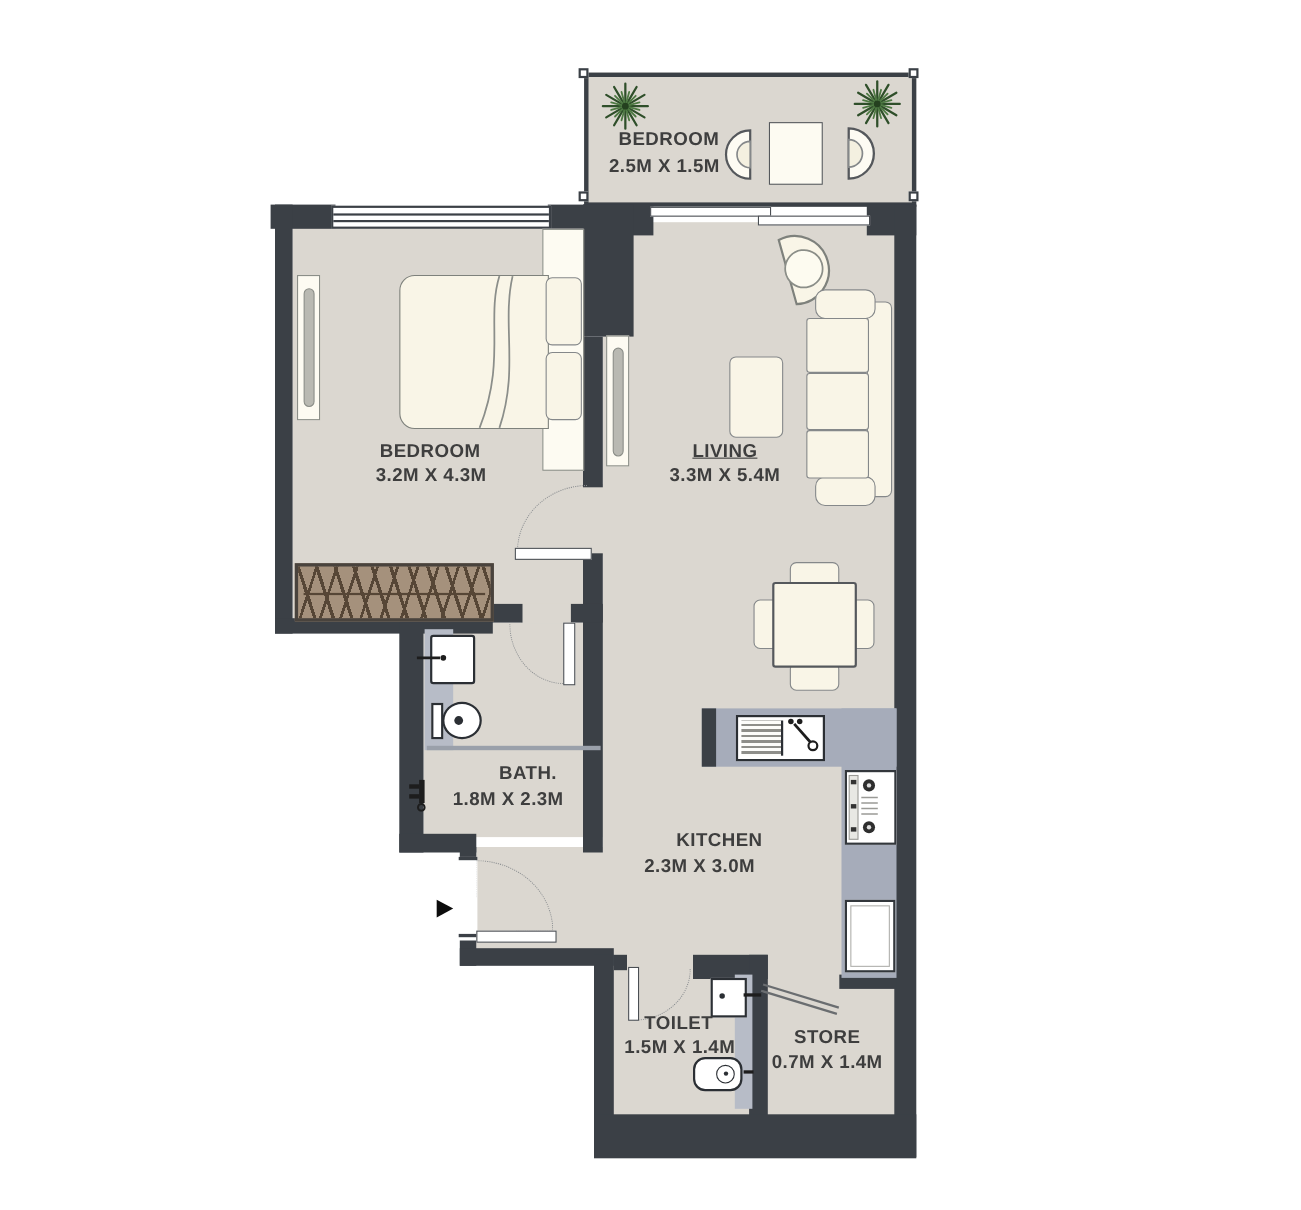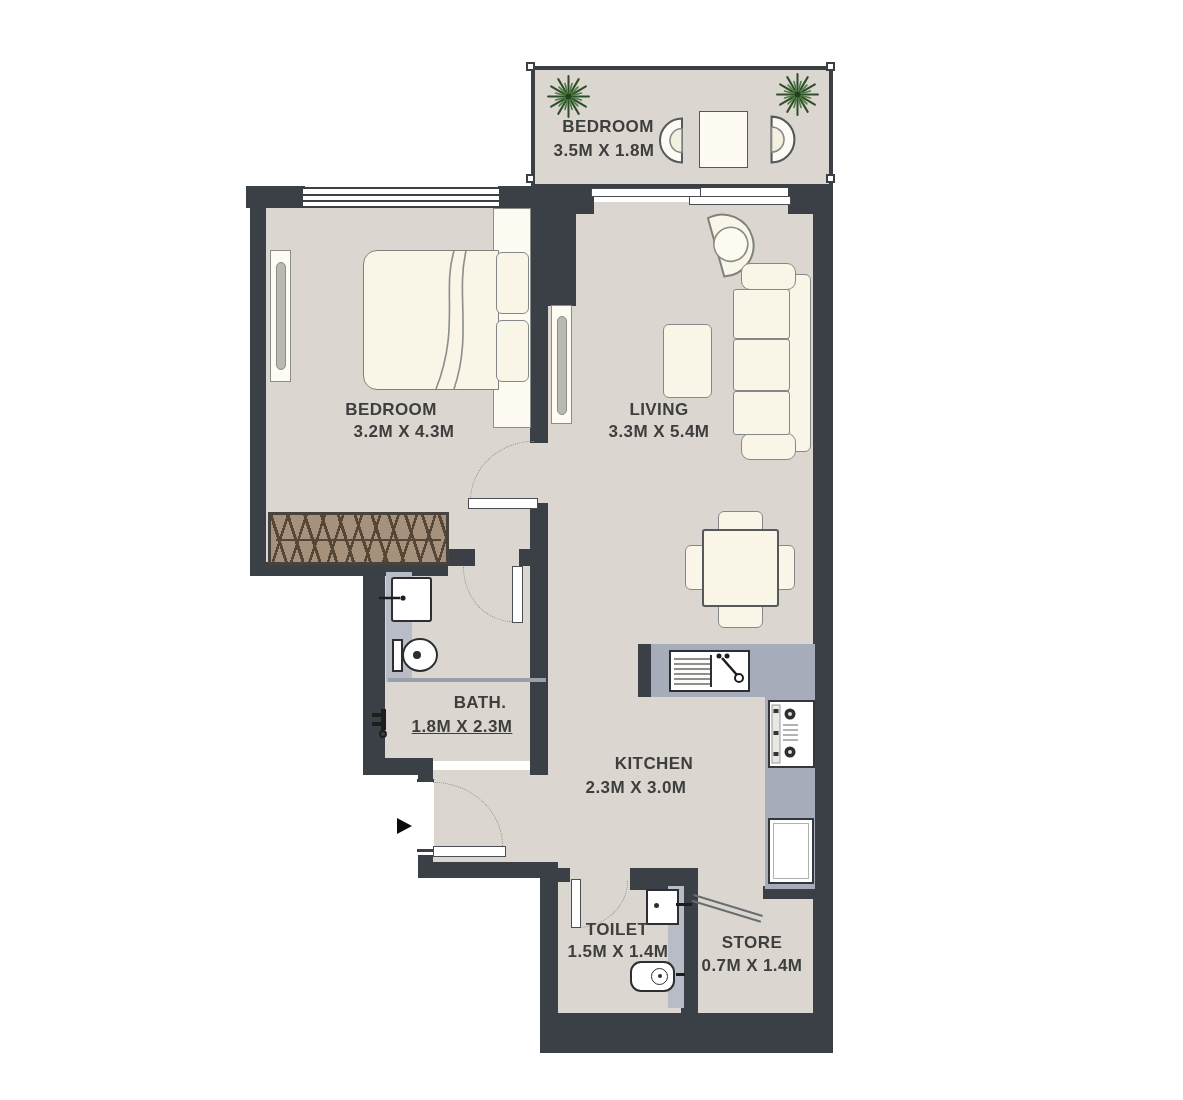--- a/index.html
+++ b/index.html
@@ -289,30 +289,30 @@
     <div style="position:absolute;left:6px;top:12px;width:5px;height:5px;border-radius:50%;background:#2b2f34;"></div>
   </div>
   <div class="abs" style="left:676px;top:903px;width:16px;height:3px;background:#1d1d1d;"></div>
   <div class="abs" style="left:630px;top:961px;width:45px;height:31px;background:#fff;border:2px solid #2b2f34;border-radius:11px;box-sizing:border-box;">
     <div style="position:absolute;right:5px;top:5px;width:15px;height:15px;border:1.6px solid #2b2f34;border-radius:50%;"></div>
     <div style="position:absolute;right:11px;top:11px;width:4px;height:4px;border-radius:50%;background:#2b2f34;"></div>
   </div>
   <div class="abs" style="left:676px;top:973px;width:9px;height:3px;background:#1d1d1d;"></div>
 
   <div class="lbl" style="left:608px;top:117px;">BEDROOM</div>
-  <div class="lbl" style="left:604px;top:141px;">3.5M X 1.8M</div>
+  <div class="lbl" style="left:604px;top:141px;">2.5M X 1.5M</div>
 
   <div class="lbl" style="left:391px;top:400px;">BEDROOM</div>
-  <div class="lbl" style="left:404px;top:422px;text-align:right;">3.2M X 4.3M</div>
-
-  <div class="lbl" style="left:659px;top:400px;">LIVING</div>
+  <div class="lbl" style="left:392px;top:422px;text-align:right;">3.2M X 4.3M</div>
+
+  <div class="lbl" style="left:659px;top:400px;text-decoration:underline;">LIVING</div>
   <div class="lbl" style="left:659px;top:422px;">3.3M X 5.4M</div>
 
   <div class="lbl" style="left:463px;top:693px;padding-left:34px;">BATH.</div>
-  <div class="lbl" style="left:462px;top:717px;text-decoration:underline;">1.8M X 2.3M</div>
+  <div class="lbl" style="left:462px;top:717px;">1.8M X 2.3M</div>
 
   <div class="lbl" style="left:654px;top:754px;">KITCHEN</div>
   <div class="lbl" style="left:636px;top:778px;">2.3M X 3.0M</div>
 
   <div class="lbl" style="left:617px;top:920px;">TOILET</div>
   <div class="lbl" style="left:618px;top:942px;">1.5M X 1.4M</div>
 
   <div class="lbl" style="left:752px;top:933px;">STORE</div>
   <div class="lbl" style="left:752px;top:956px;">0.7M X 1.4M</div>
 

